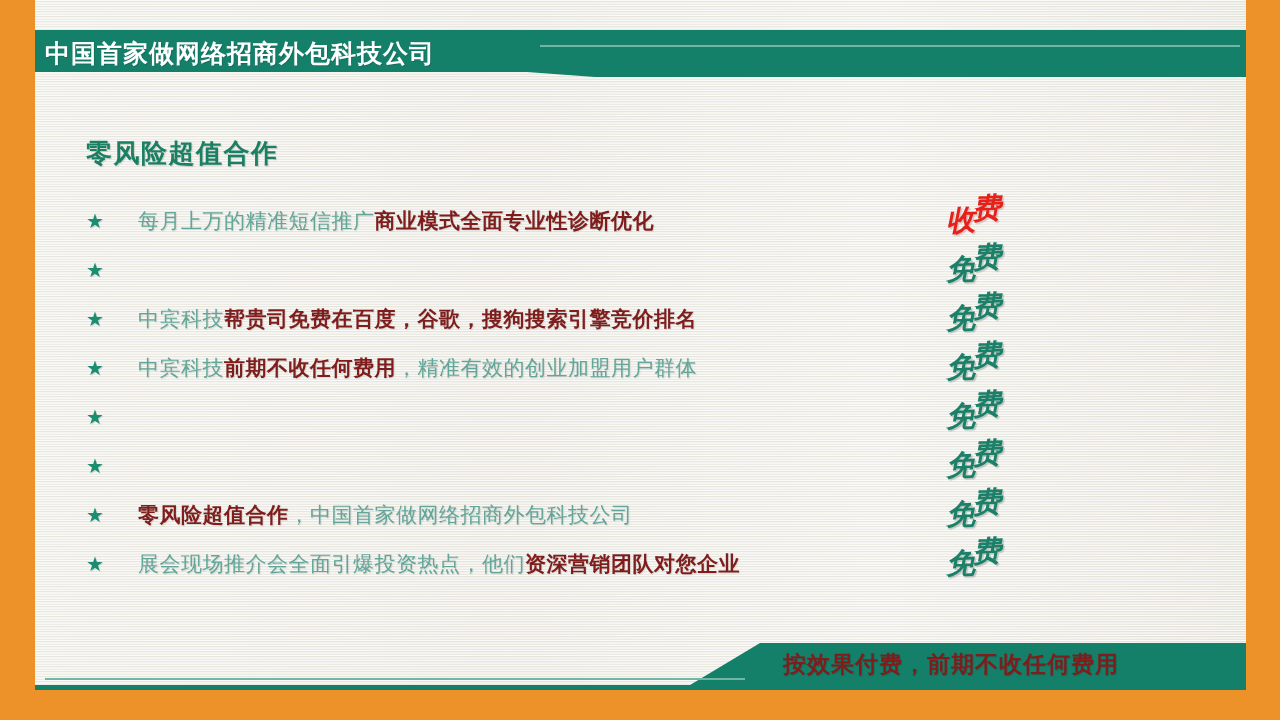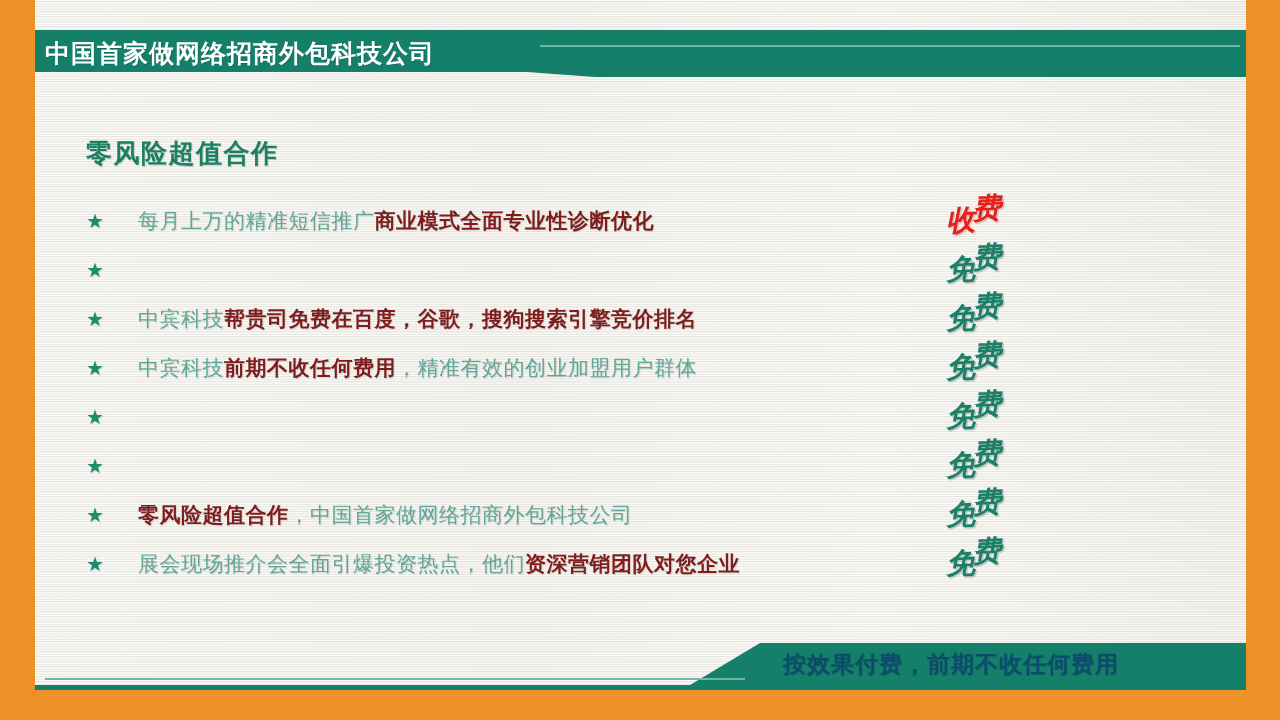--- a/index.html
+++ b/index.html
@@ -185,21 +185,21 @@
     height: 2px;
     background: #6FB6A4;
   }
   #footer-text {
     position: absolute;
     right: 45px;
     top: 649px;
     font-family: "DejaVu Sans", "Liberation Sans", sans-serif;
     font-size: 23px;
     font-weight: bold;
-    color: #0c4a6e;
+    color: #7f1d1d;
     letter-spacing: 1px;
     white-space: nowrap;
     text-shadow: 1px 1px 0 rgba(0,0,0,0.13);
   }
 </style>
 </head>
 <body>
 
 <div id="slide">
 

